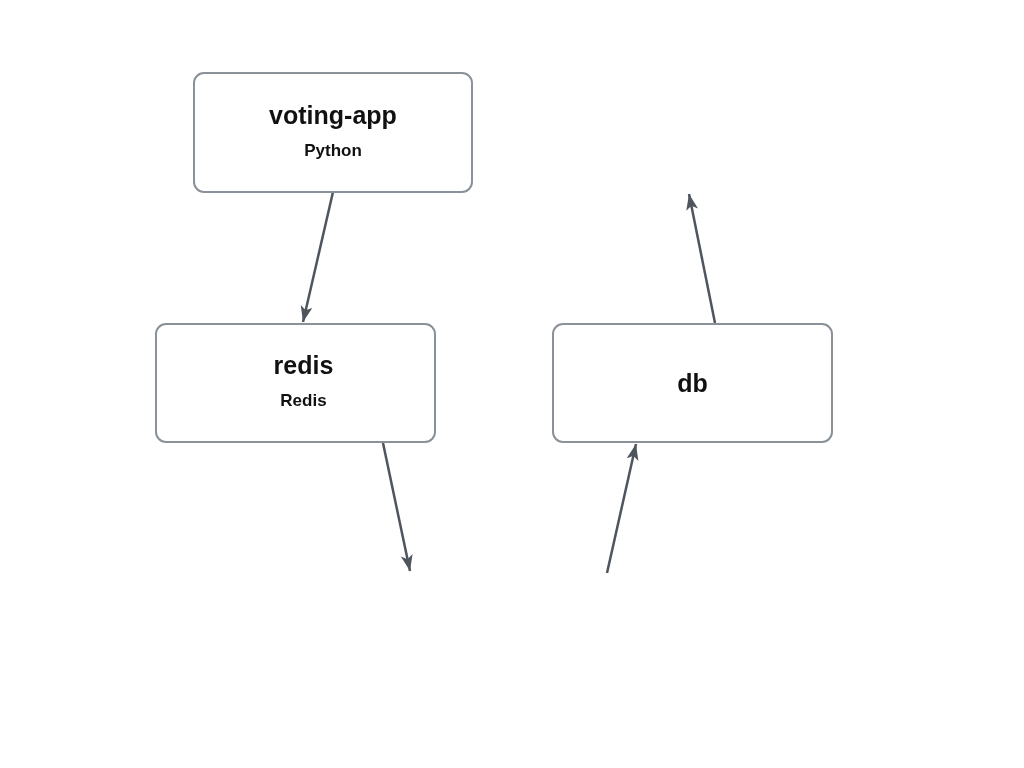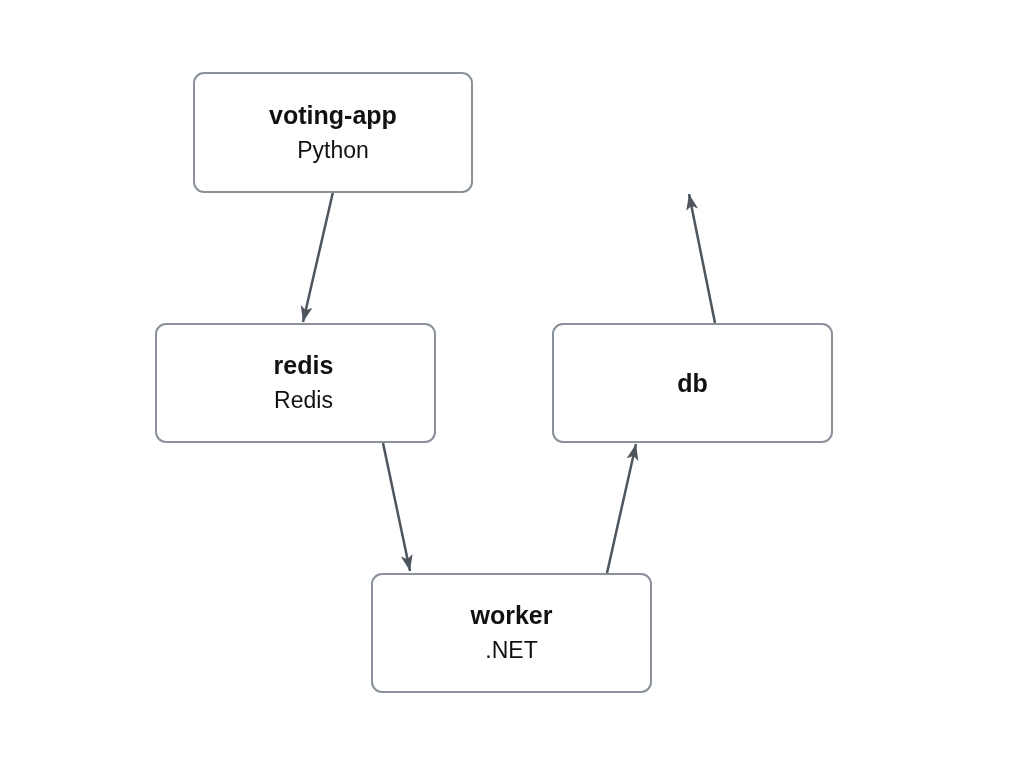--- a/index.html
+++ b/index.html
@@ -37,22 +37,22 @@
     border-radius: 11px;
     text-align: center;
   }
   .node-title {
     font-size: 25px;
     font-weight: bold;
     line-height: 35px;
     color: var(--text);
   }
   .node-subtitle {
-    font-size: 23px;
-    font-weight: normal;
+    font-size: 17px;
+    font-weight: bold;
     line-height: 35px;
     color: var(--text);
   }
 </style>
 </head>
 <body>
 
 <div class="canvas">
 
   <svg class="edges-layer" width="1024" height="768" viewBox="0 0 1024 768">
@@ -75,18 +75,14 @@
 
   <div class="node" style="left:155px; top:323px; width:281px; height:120px;padding-left:16px;">
     <div class="node-title">redis</div>
     <div class="node-subtitle">Redis</div>
   </div>
 
   <div class="node" style="left:552px; top:323px; width:281px; height:120px;">
     <div class="node-title">db</div>
   </div>
 
-  <div class="node" style="left:371px; top:573px; width:281px; height:120px;">
-    <div class="node-title">worker</div>
-    <div class="node-subtitle">.NET</div>
-  </div>
 
 </div>
 
 </body></html>

